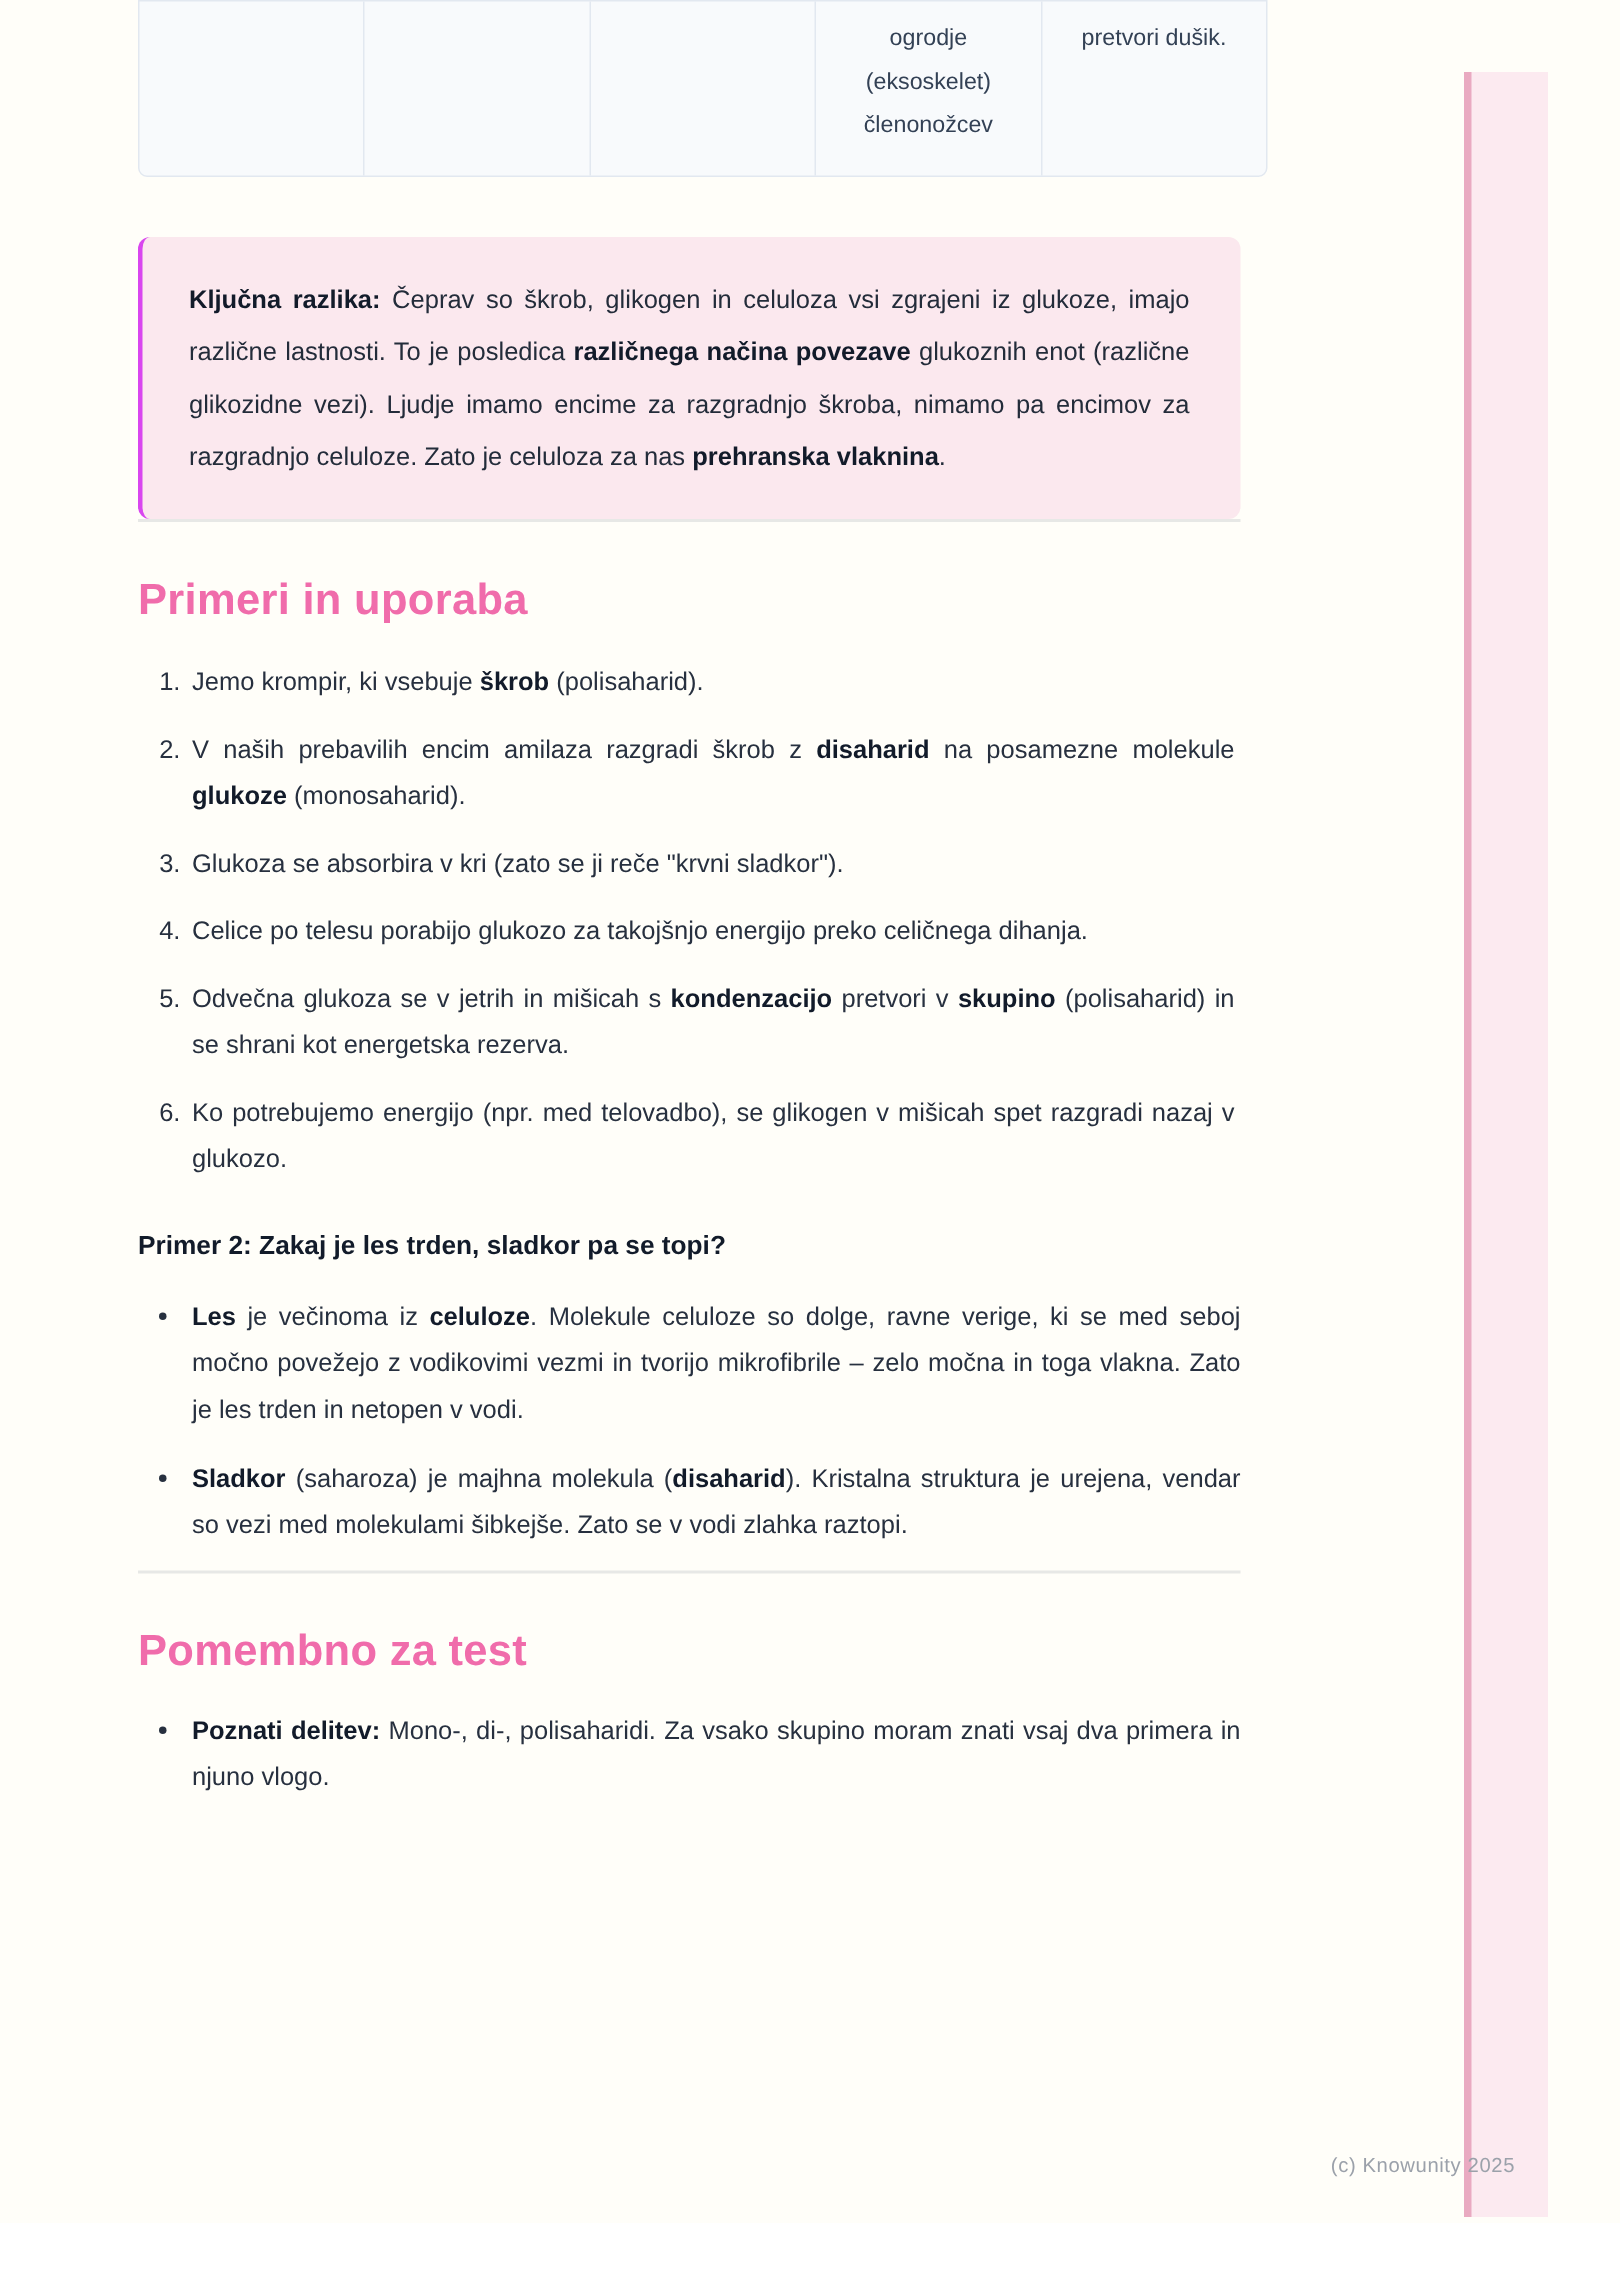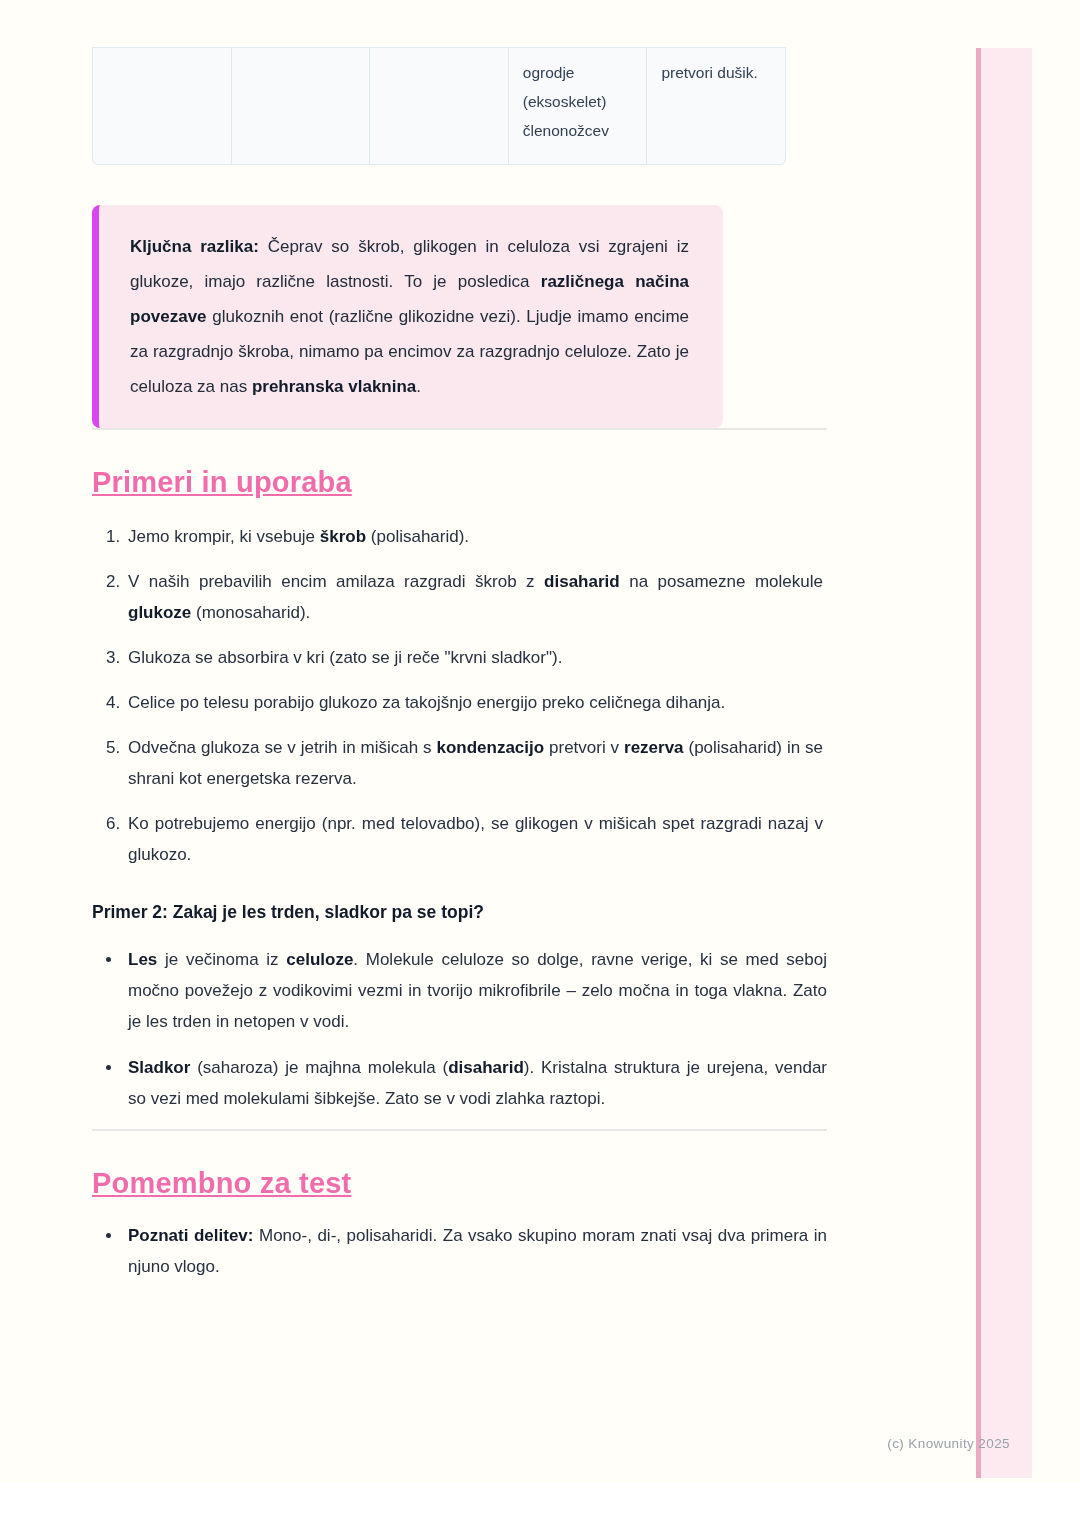--- a/index.html
+++ b/index.html
@@ -34,46 +34,46 @@
   .content {
     position: absolute;
     left: 92px;
     top: 0;
     width: 735px;
     color: #27303f;
     font-size: 17px;
   }
   
   .doc-table {
-    margin-top: 47px;
-    width: 694px;
+    width: 753px;
     height: 118px;
     display: flex;
     background: #f8fafc;
     border: 1px solid #e2e8f0;
     box-sizing: border-box;
     border-radius: 0 0 6px 6px;
+    text-align: center;
   }
   .doc-table .cell {
     flex: 1;
     border-left: 1px solid #e2e8f0;
     padding: 10px 14px;
     font-size: 15.5px;
     line-height: 29px;
     color: #334155;
     box-sizing: border-box;
   }
   .doc-table .cell:first-child { border-left: none; }
   
   .callout {
     margin-top: 40px;
-    width: 631px;
+    width: 735px;
     box-sizing: border-box;
     background: #fbe8ee;
-    border-left: 7px solid #d946ef;
+    border-left: 3px solid #d946ef;
     border-radius: 8px;
     padding: 24px 34px 24px 31px;
   }
   .callout p {
     margin: 0;
     text-align: justify;
     font-size: 17px;
     line-height: 35px;
     color: #232c3a;
   }
@@ -87,21 +87,20 @@
   .d1 { margin-top: 31px; }
   .d2 { margin-top: 32px; }
   h2.pink {
     margin: 0;
     margin-top: 36px;
     font-size: 29px;
     line-height: 33px;
     font-weight: 700;
     color: #f06cab;
     letter-spacing: 0.2px;
-    text-decoration: underline;
   }
   h3.sub {
     margin: 0;
     margin-top: 31px;
     font-size: 17.5px;
     line-height: 23px;
     font-weight: 700;
     color: #121b2a;
   }
   ol.steps {
@@ -159,21 +158,21 @@
 
       <hr class="divider d1">
 
       <h2 class="pink">Primeri in uporaba</h2>
 
       <ol class="steps">
         <li><span>Jemo krompir, ki vsebuje </span><b>škrob</b><span> (polisaharid).</span></li>
         <li><span>V naših prebavilih encim amilaza razgradi škrob z </span><b>disaharid</b><span> na posamezne molekule </span><b>glukoze</b><span> (monosaharid).</span></li>
         <li><span>Glukoza se absorbira v kri (zato se ji reče "krvni sladkor").</span></li>
         <li><span>Celice po telesu porabijo glukozo za takojšnjo energijo preko celičnega dihanja.</span></li>
-        <li><span>Odvečna glukoza se v jetrih in mišicah s </span><b>kondenzacijo</b><span> pretvori v </span><b>rezerva</b><span> (polisaharid) in se shrani kot energetska rezerva.</span></li>
+        <li><span>Odvečna glukoza se v jetrih in mišicah s </span><b>kondenzacijo</b><span> pretvori v </span><b>skupino</b><span> (polisaharid) in se shrani kot energetska rezerva.</span></li>
         <li><span>Ko potrebujemo energijo (npr. med telovadbo), se glikogen v mišicah spet razgradi nazaj v glukozo.</span></li>
       </ol>
 
       <h3 class="sub">Primer 2: Zakaj je les trden, sladkor pa se topi?</h3>
       <ul class="bullets">
         <li><b>Les</b><span> je večinoma iz </span><b>celuloze</b><span>. Molekule celuloze so dolge, ravne verige, ki se med seboj močno povežejo z vodikovimi vezmi in tvorijo mikrofibrile – zelo močna in toga vlakna. Zato je les trden in netopen v vodi.</span></li>
         <li><b>Sladkor</b><span> (saharoza) je majhna molekula (</span><b>disaharid</b><span>). Kristalna struktura je urejena, vendar so vezi med molekulami šibkejše. Zato se v vodi zlahka raztopi.</span></li>
       </ul>
 
       <hr class="divider d2">

